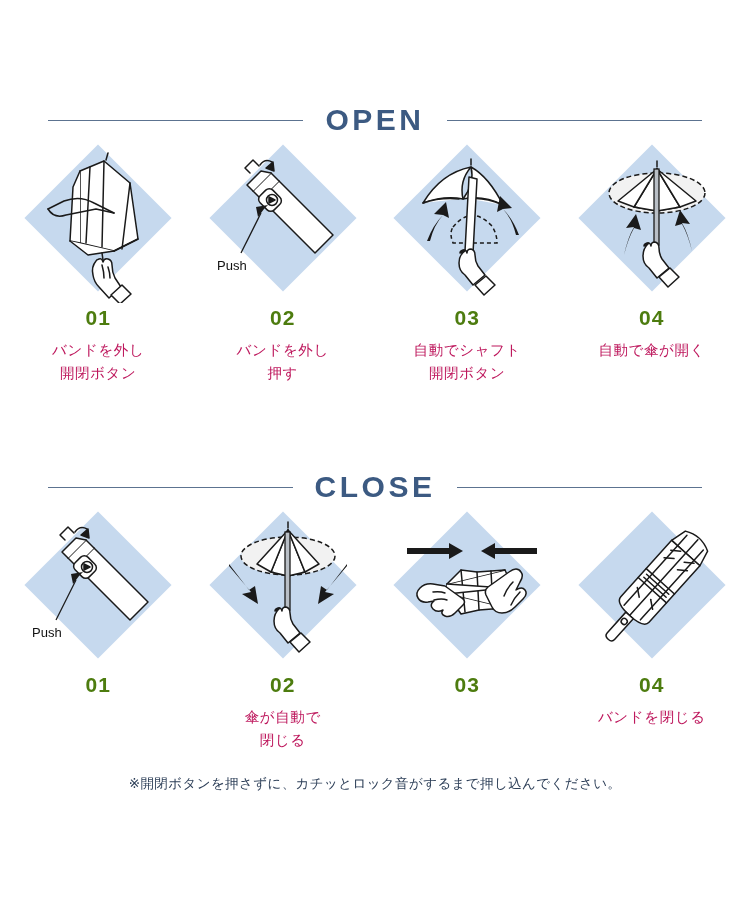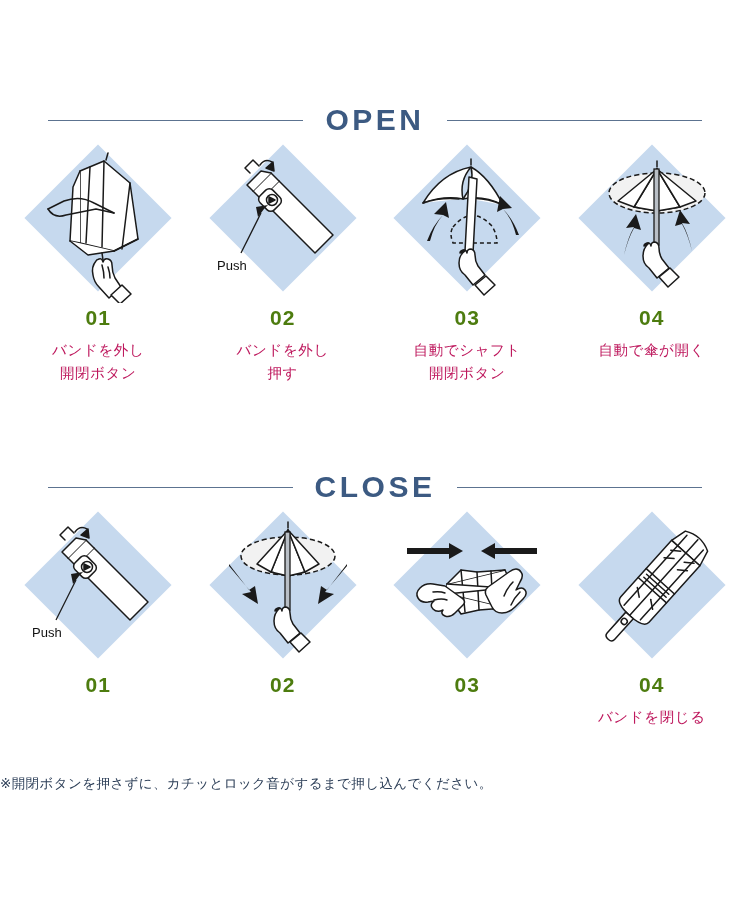--- a/index.html
+++ b/index.html
@@ -75,21 +75,21 @@
   .caption .sup{font-size:9px;vertical-align:super;letter-spacing:0;}
 
   .push-label{
     font-size:13px;
     fill:#111;
     font-family:"Liberation Sans",sans-serif;
   }
 
   
   .footnote{
-    text-align:left;
+    text-align:center;
     font-size:13.5px;
     color:#2d3f58;
     letter-spacing:.4px;
     font-family:"DejaVu Sans","Liberation Sans",sans-serif;
   }
 
   .sec-open{position:absolute;top:100px;left:0;width:750px;}
   .sec-close{position:absolute;top:467px;left:0;width:750px;}
   .foot-wrap{position:absolute;top:775px;left:0;width:750px;}
 </style>
@@ -283,20 +283,24 @@
               <path d="M77 98 q-6 5 -6 13 q0 8 6 12 l8 10 l12 -10 l-7 -9 q-3 -5 -3 -11 q0 -5 -4 -6 q-4 0 -4 4 q-1 -4 -4 -3 q-3 1 -3 3z"></path>
               <path d="M87 132 l11 -9 l9 9 l-11 10z"></path>
             </g>
             <g fill="#1a1a1a" stroke="none">
               <path d="M26 56 l22 26 l-9 2 l16 10 l-3 -18 l-6 4 l-20 -26z"></path>
               <path d="M144 56 l-22 26 l9 2 l-16 10 l3 -18 l6 4 l20 -26z"></path>
             </g>
           </svg>
         </div>
         <div class="step-num">02</div>
+        <div class="caption">
+          <div>傘が自動で</div>
+          <div>閉じる</div>
+        </div>
       </div>
 
       <div class="step">
         <div class="art">
           <div class="diamond"></div>
           <svg width="170" height="160" viewBox="0 0 170 160">
             <g fill="#1a1a1a" stroke="none">
               <path d="M20 38 L62 38 L62 33 L76 41 L62 49 L62 44 L20 44 Z"></path>
               <path d="M150 38 L108 38 L108 33 L94 41 L108 49 L108 44 L150 44 Z"></path>
             </g>

